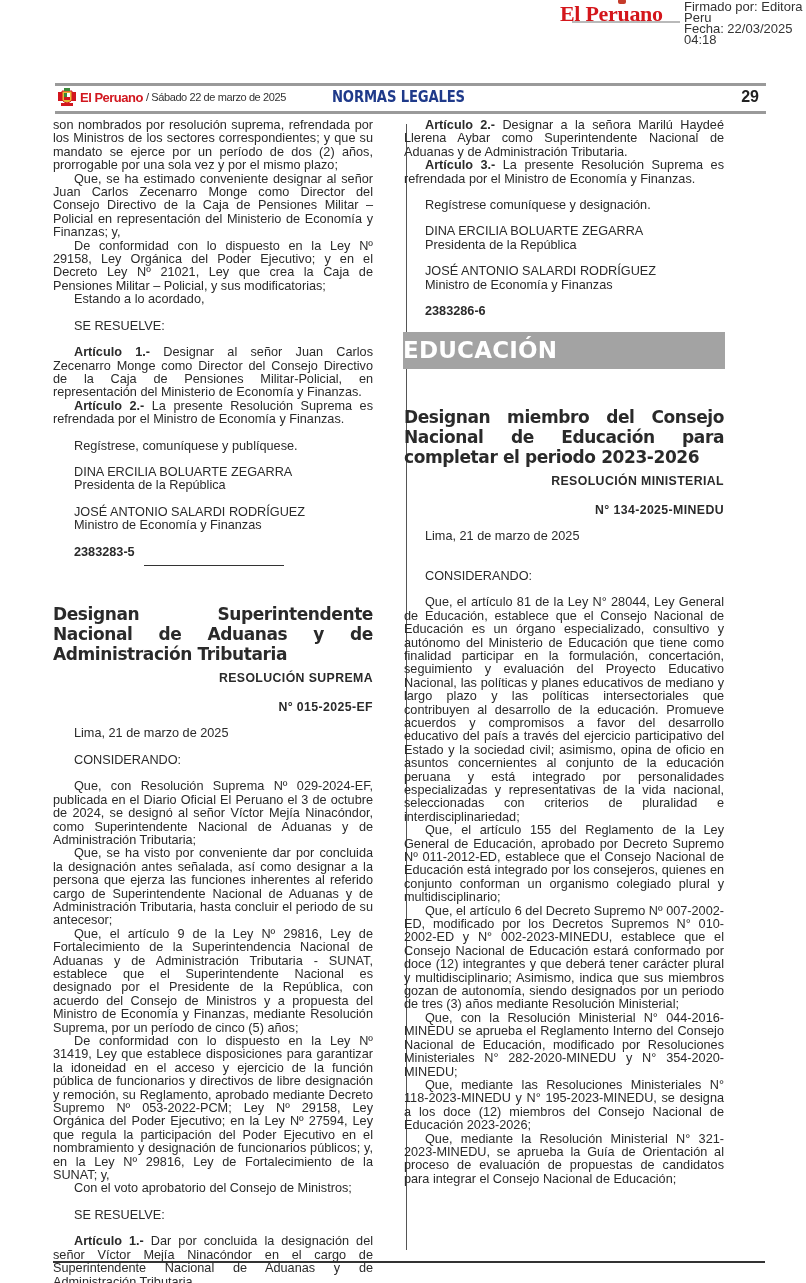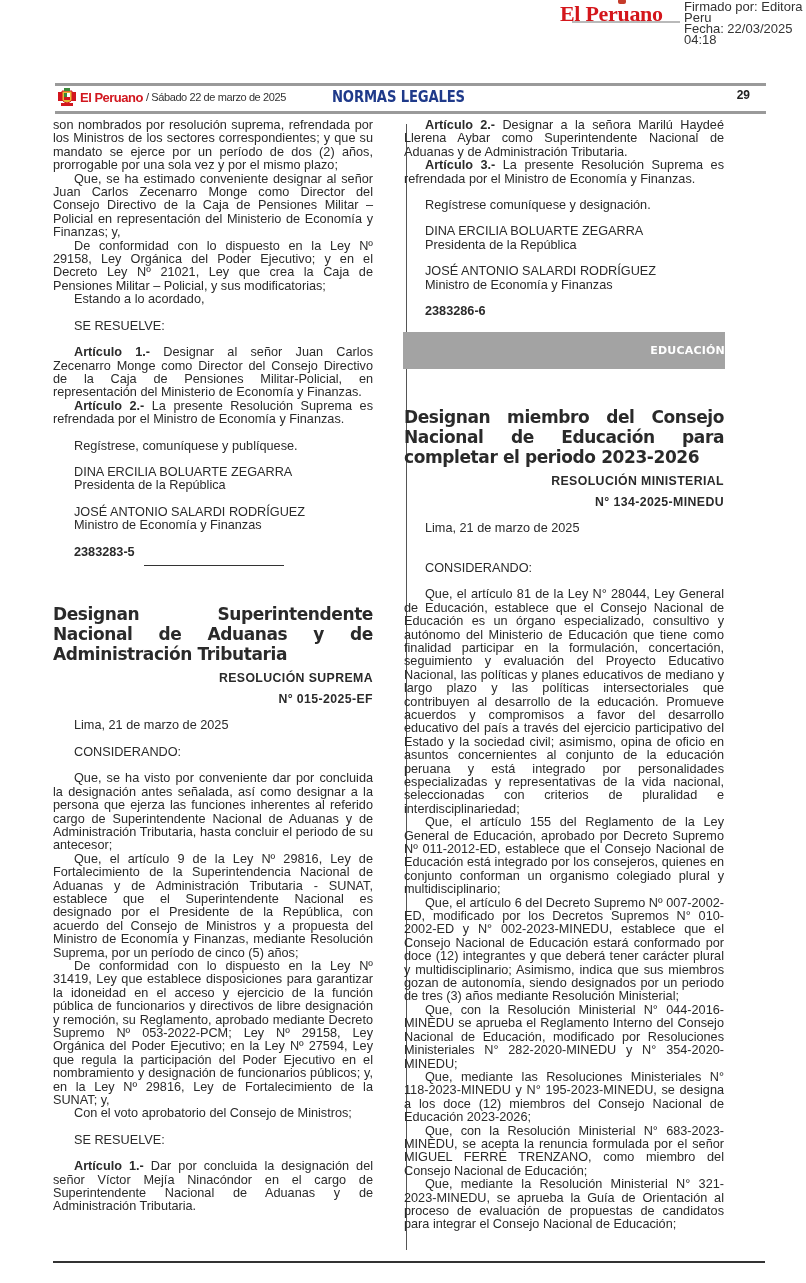--- a/index.html
+++ b/index.html
@@ -13,42 +13,42 @@
   .stamp-text { position: absolute; left: 128px; top: 1px; font-size: 13px; line-height: 11px; color: #333; }
 
   
   .page-header { position: absolute; left: 55px; top: 83px; width: 711px; height: 32px; }
   .hdr-rule-top { position: absolute; left: 0; top: 0; width: 711px; height: 3px; background: #9a9a9a; }
   .hdr-rule-bot { position: absolute; left: 0; top: 28px; width: 711px; height: 3px; background: #9a9a9a; }
   .crest { position: absolute; left: 2px; top: 5px; width: 20px; height: 20px; }
   .hdr-brand { position: absolute; left: 25px; top: 7px; font-size: 13px; font-weight: bold; color: #d2161e; letter-spacing: -0.5px; }
   .hdr-date { position: absolute; left: 91px; top: 8px; font-size: 11px; color: #333; letter-spacing: -0.4px; }
   .hdr-section { position: absolute; left: 277px; top: 5px; font-size: 15px; font-weight: 900; color: #1f3a8a; letter-spacing: -0.2px; font-family: "DejaVu Sans", sans-serif; transform: scaleX(0.88); transform-origin: left; }
-  .hdr-page { position: absolute; right: 16px; top: 5px; font-size: 12px; font-weight: bold; color: #222; }
+  .hdr-page { position: absolute; right: 7px; top: 5px; font-size: 16px; font-weight: bold; color: #222; }
 
   
   .col { position: absolute; top: 119px; width: 320px; font-size: 12.7px; line-height: 13.4px; color: #2a2a2a; }
   .col-left { left: 53px; }
   .col-right { left: 404px; }
   .col-divider { position: absolute; left: 406px; top: 124px; width: 1px; height: 1126px; background: #555; }
   .foot-rule { position: absolute; left: 53px; top: 1261px; width: 712px; height: 2px; background: #333; }
 
   p { margin: 0; text-align: justify; }
   .ind { text-indent: 21px; }
   .gap { height: 13px; }
   .blk { padding-left: 21px; text-align: left; }
   b { font-weight: bold; }
 
   .doc-code { padding-left: 21px; font-weight: bold; }
   .sep-rule { width: 140px; height: 1.5px; background: #333; margin: 6px auto 10px 91px; }
 
   .title { font-size: 17px; line-height: 20px; font-weight: bold; color: #2a2a2a; text-align: justify; font-family: "DejaVu Sans", sans-serif; letter-spacing: -0.4px; margin-top: 38px; }
   .res-head { text-align: right; font-weight: bold; font-size: 12.3px; line-height: 13px; letter-spacing: 0.4px; margin-top: 8px; }
 
-  .section-banner { background: #a3a3a3; color: #fff; font-family: "DejaVu Sans", sans-serif; font-weight: bold; font-size: 11px; text-align: right; height: 37px; line-height: 37px; margin: 14px -1px 10px -1px; letter-spacing: 0.2px; }
+  .section-banner { background: #a3a3a3; color: #fff; font-family: "DejaVu Sans", sans-serif; font-weight: bold; font-size: 23px; text-align: left; height: 37px; line-height: 37px; margin: 14px -1px 10px -1px; letter-spacing: 0.2px; }
 </style>
 </head>
 <body>
 
 <div class="stamp">
   <span class="stamp-crest"></span>
   <span class="stamp-logo">El Peruano</span>
   <span class="stamp-logo-sub"></span>
   <div class="stamp-text">
     <div>Firmado por: Editora Peru</div>
@@ -94,26 +94,27 @@
   <p class="blk">Presidenta de la República</p>
   <div class="gap"></div>
   <p class="blk">JOSÉ ANTONIO SALARDI RODRÍGUEZ</p>
   <p class="blk">Ministro de Economía y Finanzas</p>
   <div class="gap"></div>
   <p class="doc-code">2383283-5</p>
   <div class="sep-rule"></div>
 
   <div class="title">Designan Superintendente Nacional de Aduanas y de Administración Tributaria</div>
   <div class="res-head">RESOLUCIÓN SUPREMA</div>
-  <div class="res-head" style="margin-top:8px">N° 015-2025-EF</div>
+  <div class="res-head" style="margin-top:16px">N° 015-2025-EF</div>
   <div class="gap"></div>
   <p class="blk">Lima, 21 de marzo de 2025</p>
   <div class="gap"></div>
   <p class="blk">CONSIDERANDO:</p>
   <div class="gap"></div>
+  <p class="ind">Que, con Resolución Suprema Nº 029-2024-EF, publicada en el Diario Oficial El Peruano el 3 de octubre de 2024, se designó al señor Víctor Mejía Ninacóndor, como Superintendente Nacional de Aduanas y de Administración Tributaria;</p>
   <p class="ind">Que, se ha visto por conveniente dar por concluida la designación antes señalada, así como designar a la persona que ejerza las funciones inherentes al referido cargo de Superintendente Nacional de Aduanas y de Administración Tributaria, hasta concluir el periodo de su antecesor;</p>
   <p class="ind">Que, el artículo 9 de la Ley Nº 29816, Ley de Fortalecimiento de la Superintendencia Nacional de Aduanas y de Administración Tributaria - SUNAT, establece que el Superintendente Nacional es designado por el Presidente de la República, con acuerdo del Consejo de Ministros y a propuesta del Ministro de Economía y Finanzas, mediante Resolución Suprema, por un período de cinco (5) años;</p>
   <p class="ind">De conformidad con lo dispuesto en la Ley Nº 31419, Ley que establece disposiciones para garantizar la idoneidad en el acceso y ejercicio de la función pública de funcionarios y directivos de libre designación y remoción, su Reglamento, aprobado mediante Decreto Supremo Nº 053-2022-PCM; Ley Nº 29158, Ley Orgánica del Poder Ejecutivo; en la Ley Nº 27594, Ley que regula la participación del Poder Ejecutivo en el nombramiento y designación de funcionarios públicos; y, en la Ley Nº 29816, Ley de Fortalecimiento de la SUNAT; y,</p>
   <p class="ind">Con el voto aprobatorio del Consejo de Ministros;</p>
   <div class="gap"></div>
   <p class="blk">SE RESUELVE:</p>
   <div class="gap"></div>
   <p class="ind"><b>Artículo 1.-</b><span> Dar por concluida la designación del señor Víctor Mejía Ninacóndor en el cargo de Superintendente Nacional de Aduanas y de Administración Tributaria.</span></p>
 </div>
 
@@ -128,29 +129,28 @@
   <div class="gap"></div>
   <p class="blk">JOSÉ ANTONIO SALARDI RODRÍGUEZ</p>
   <p class="blk">Ministro de Economía y Finanzas</p>
   <div class="gap"></div>
   <p class="doc-code">2383286-6</p>
 
   <div class="section-banner">EDUCACIÓN</div>
 
   <div class="title">Designan miembro del Consejo Nacional de Educación para completar el periodo 2023-2026</div>
   <div class="res-head">RESOLUCIÓN MINISTERIAL</div>
-  <div class="res-head" style="margin-top:8px">N° 134-2025-MINEDU</div>
+  <div class="res-head" style="margin-top:16px">N° 134-2025-MINEDU</div>
   <div class="gap"></div>
   <p class="blk">Lima, 21 de marzo de 2025</p>
   <div class="gap"></div>
   <div class="gap"></div>
   <p class="blk">CONSIDERANDO:</p>
   <div class="gap"></div>
   <p class="ind">Que, el artículo 81 de la Ley N° 28044, Ley General de Educación, establece que el Consejo Nacional de Educación es un órgano especializado, consultivo y autónomo del Ministerio de Educación que tiene como finalidad participar en la formulación, concertación, seguimiento y evaluación del Proyecto Educativo Nacional, las políticas y planes educativos de mediano y largo plazo y las políticas intersectoriales que contribuyen al desarrollo de la educación. Promueve acuerdos y compromisos a favor del desarrollo educativo del país a través del ejercicio participativo del Estado y la sociedad civil; asimismo, opina de oficio en asuntos concernientes al conjunto de la educación peruana y está integrado por personalidades especializadas y representativas de la vida nacional, seleccionadas con criterios de pluralidad e interdisciplinariedad;</p>
   <p class="ind">Que, el artículo 155 del Reglamento de la Ley General de Educación, aprobado por Decreto Supremo Nº 011-2012-ED, establece que el Consejo Nacional de Educación está integrado por los consejeros, quienes en conjunto conforman un organismo colegiado plural y multidisciplinario;</p>
   <p class="ind">Que, el artículo 6 del Decreto Supremo Nº 007-2002-ED, modificado por los Decretos Supremos N° 010-2002-ED y N° 002-2023-MINEDU, establece que el Consejo Nacional de Educación estará conformado por doce (12) integrantes y que deberá tener carácter plural y multidisciplinario; Asimismo, indica que sus miembros gozan de autonomía, siendo designados por un periodo de tres (3) años mediante Resolución Ministerial;</p>
   <p class="ind">Que, con la Resolución Ministerial N° 044-2016-MINEDU se aprueba el Reglamento Interno del Consejo Nacional de Educación, modificado por Resoluciones Ministeriales N° 282-2020-MINEDU y N° 354-2020-MINEDU;</p>
   <p class="ind">Que, mediante las Resoluciones Ministeriales N° 118-2023-MINEDU y N° 195-2023-MINEDU, se designa a los doce (12) miembros del Consejo Nacional de Educación 2023-2026;</p>
-  <p class="ind">Que, con la Resolución Ministerial N° 683-2023-MINEDU, se acepta la renuncia formulada por el señor MIGUEL FERRE TRENZANO, como miembro del Consejo Nacional de Educación;</p>
   <p class="ind">Que, mediante la Resolución Ministerial N° 321-2023-MINEDU, se aprueba la Guía de Orientación al proceso de evaluación de propuestas de candidatos para integrar el Consejo Nacional de Educación;</p>
 </div>
 
 <div class="foot-rule"></div>
 
 </body></html>

